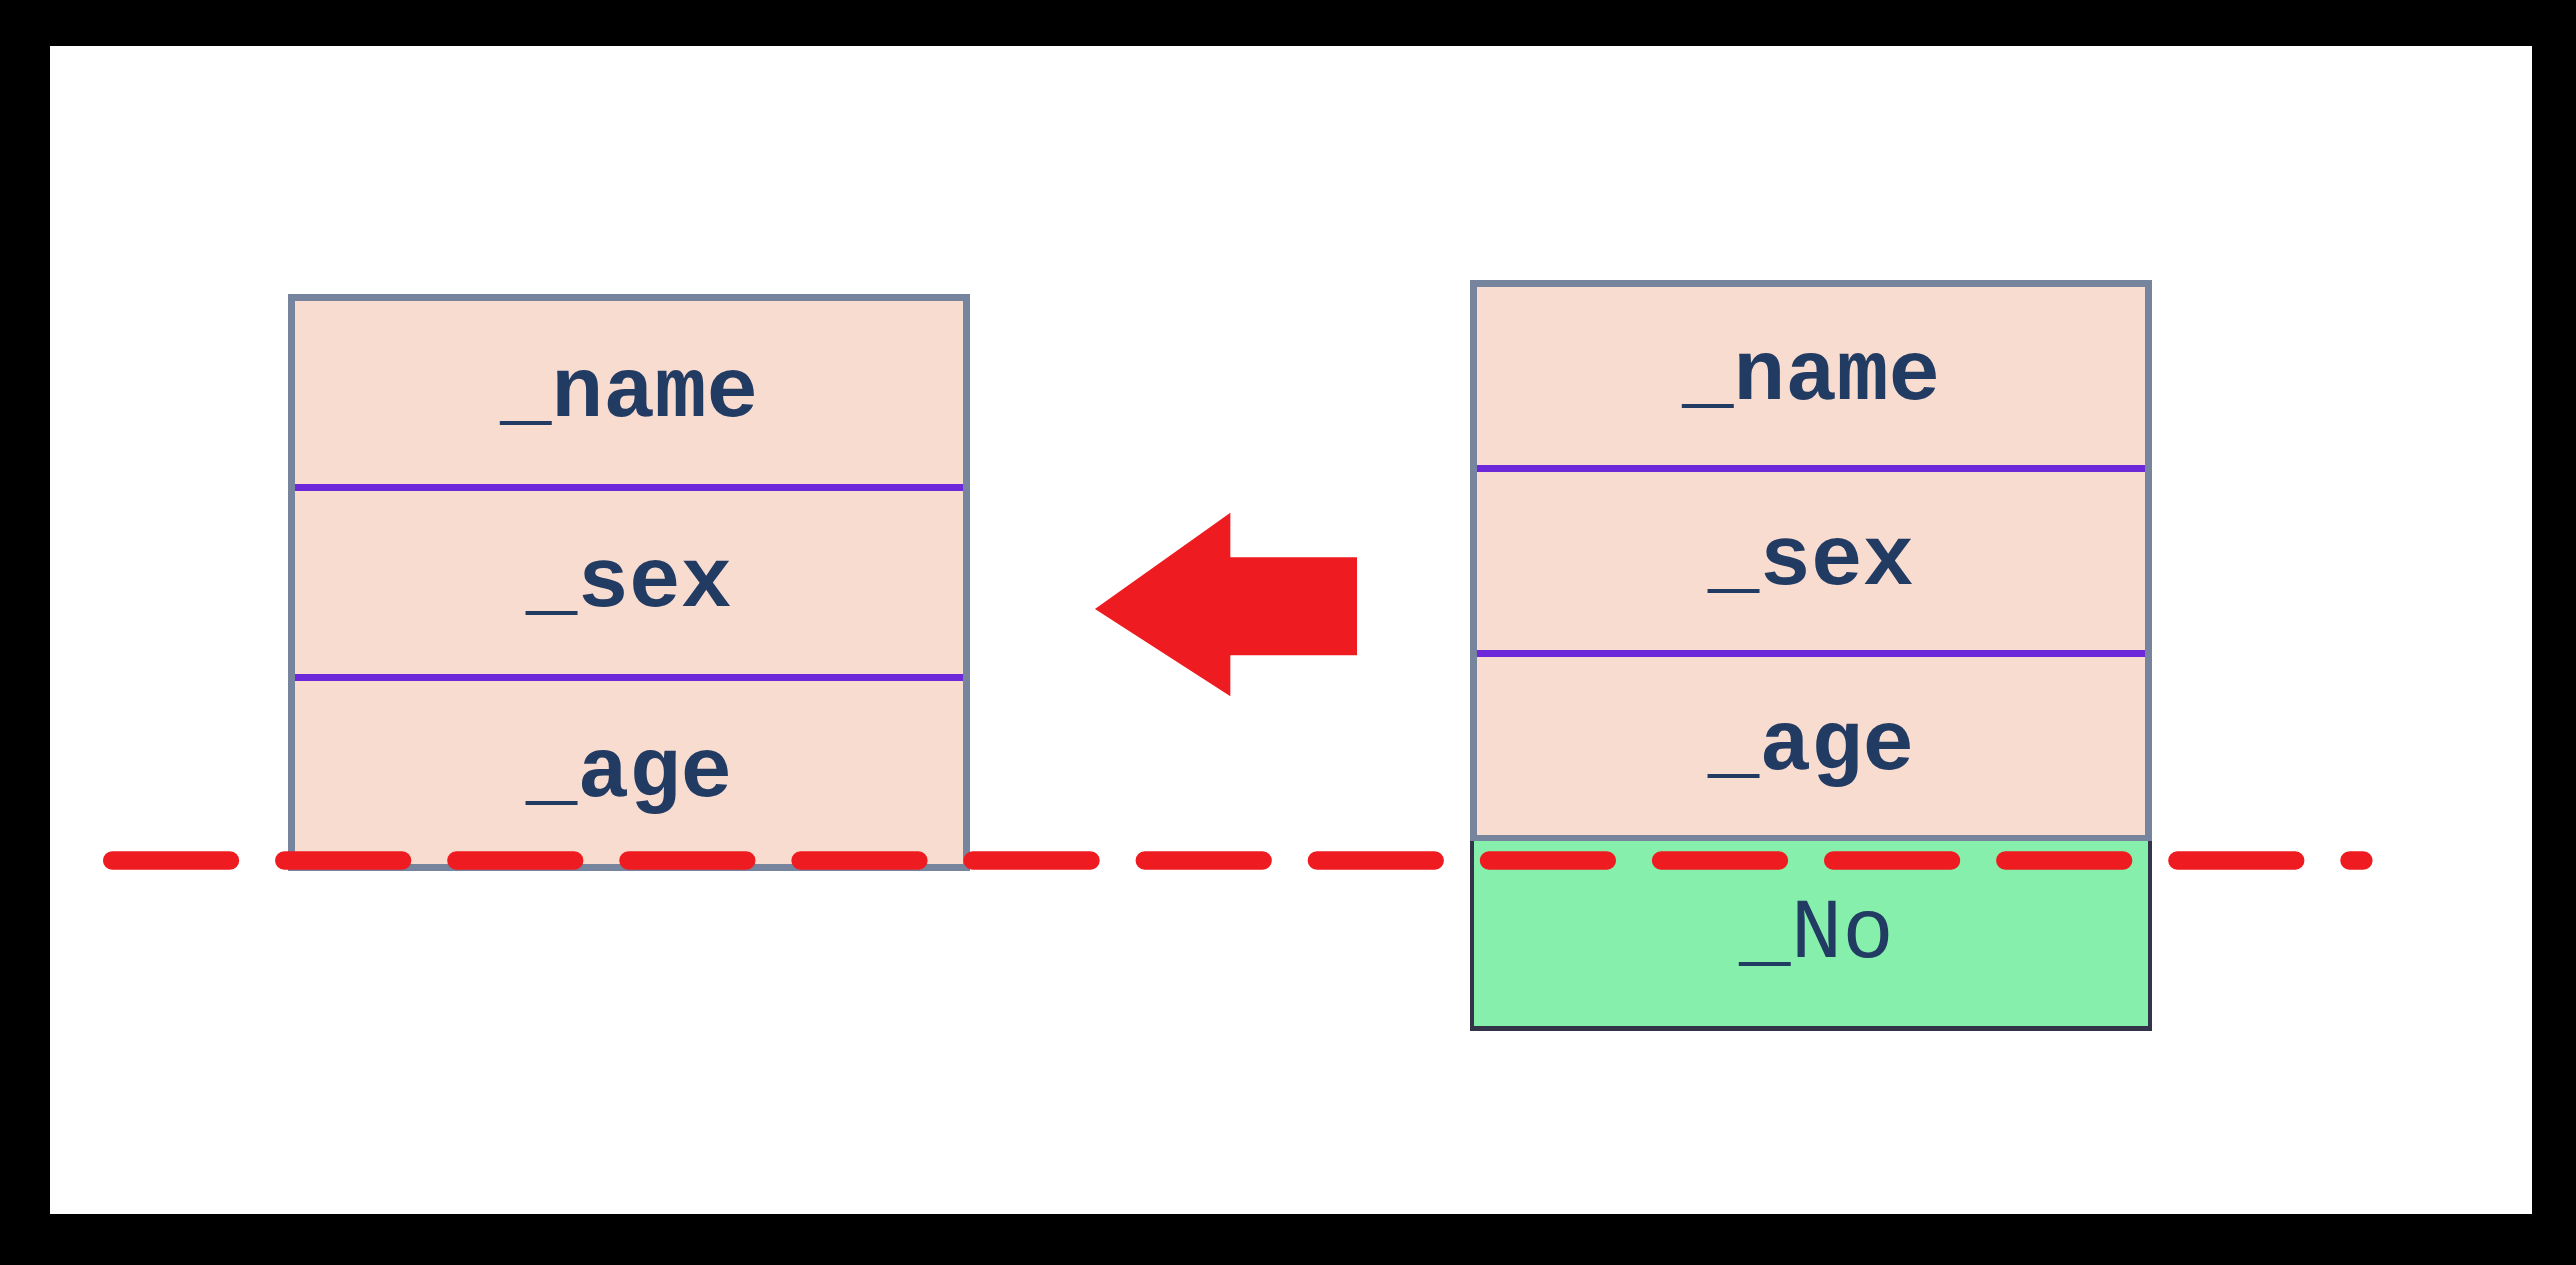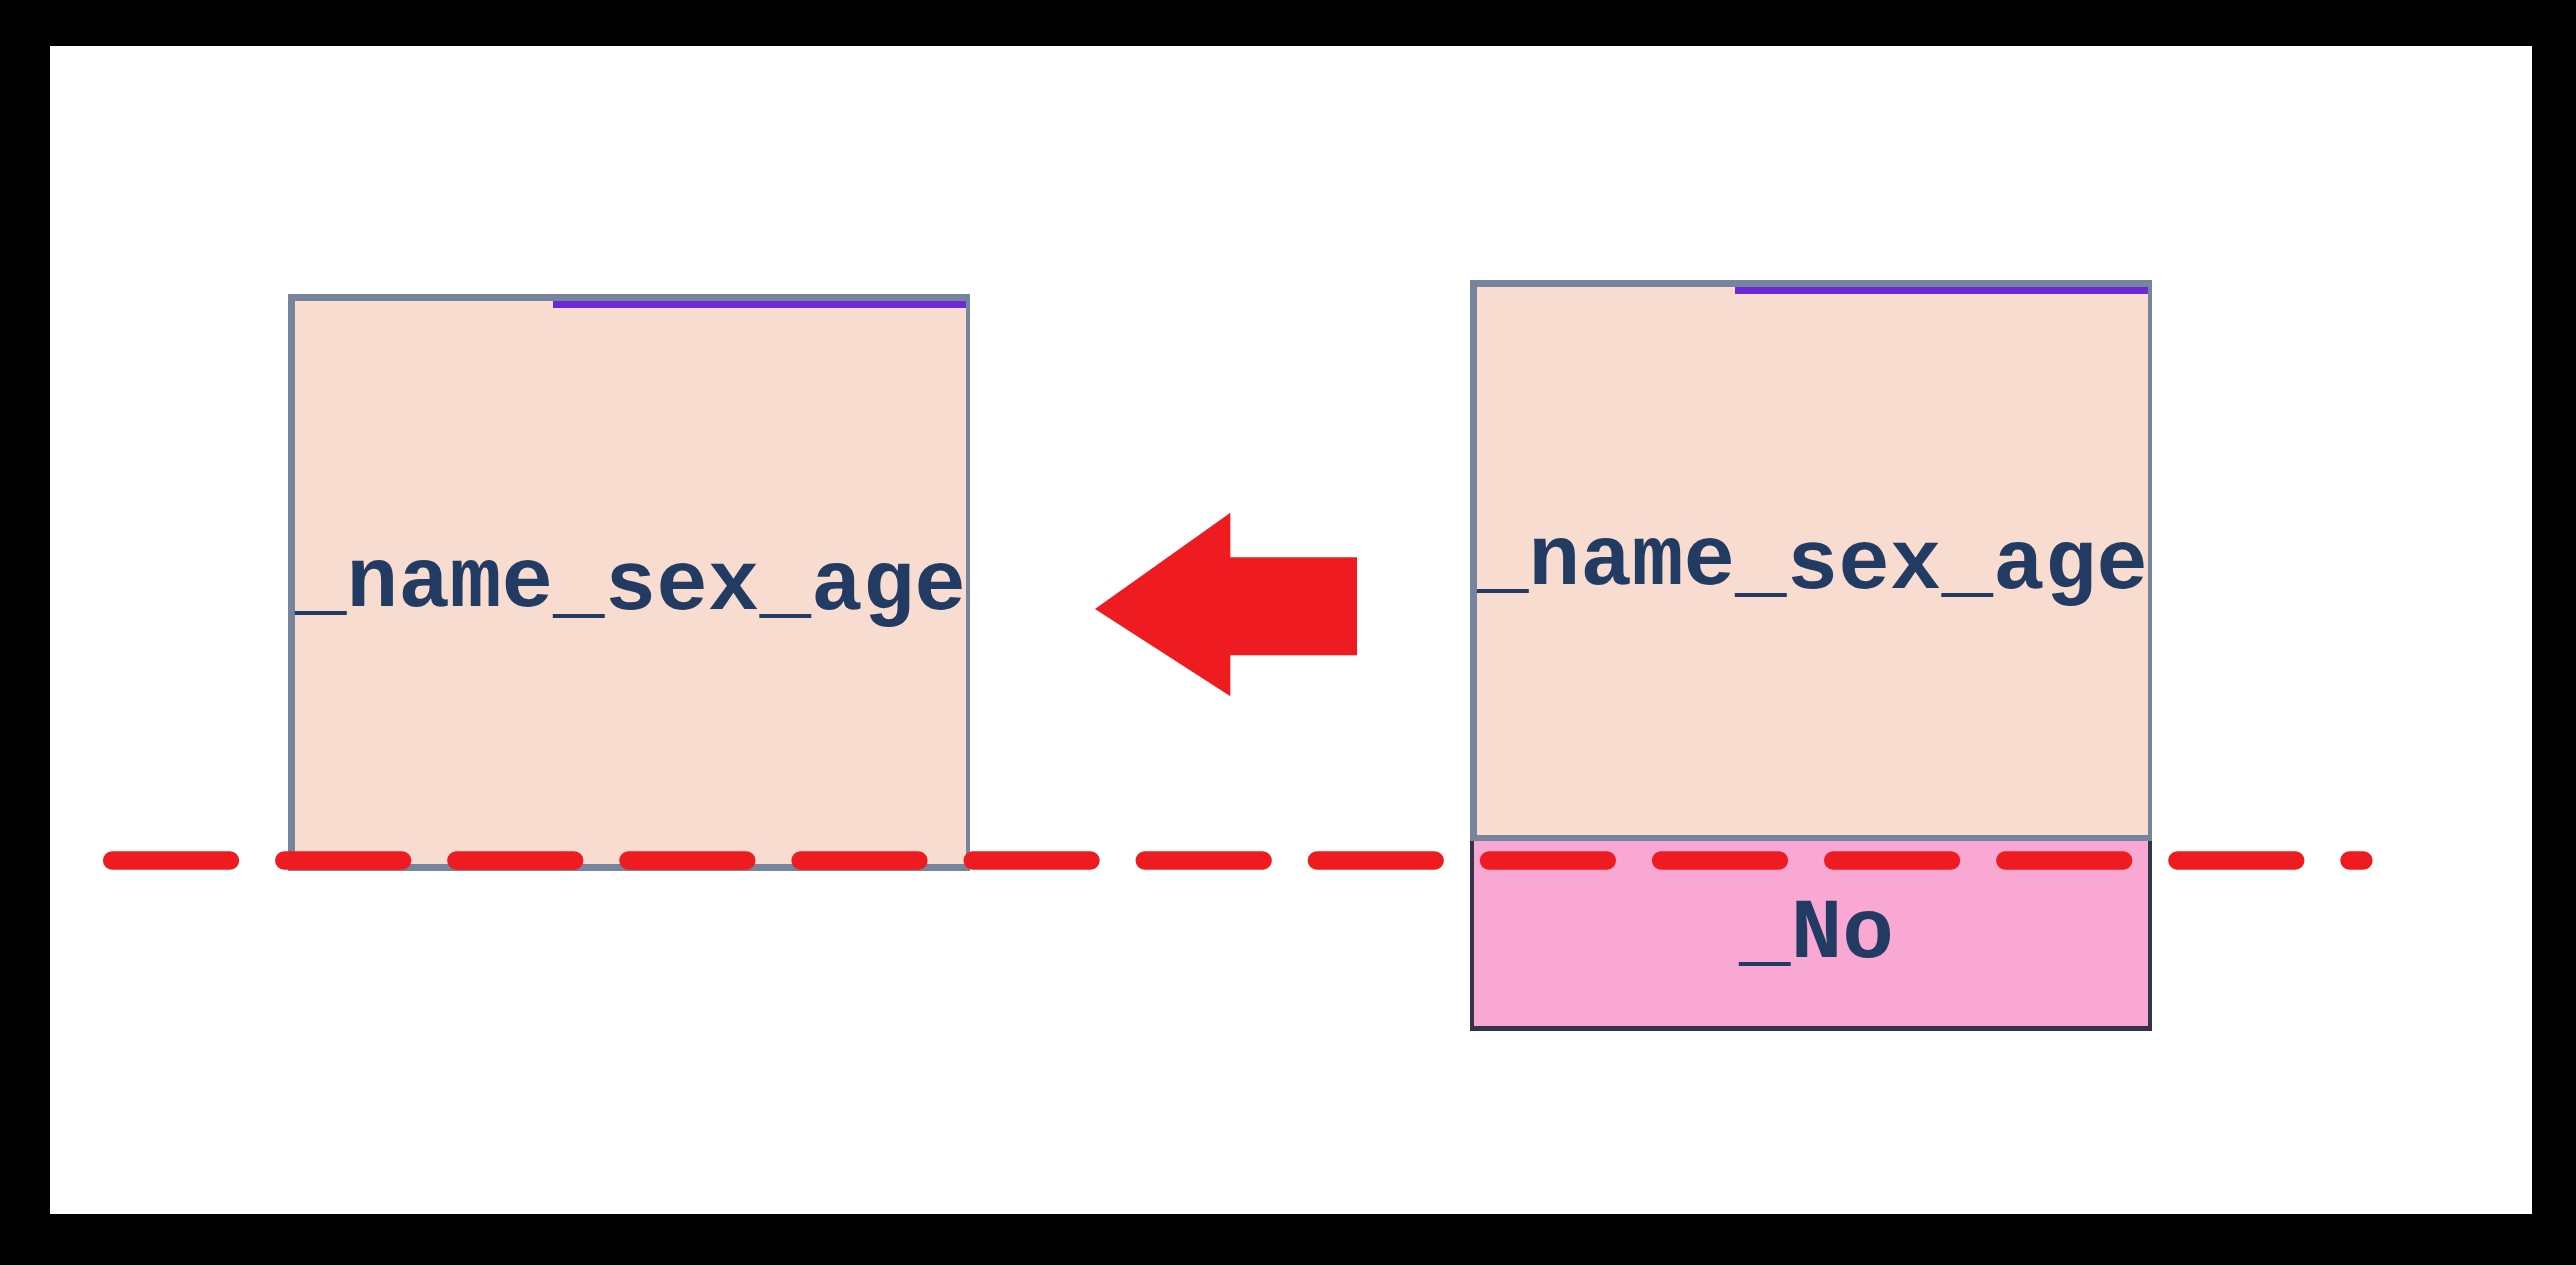--- a/index.html
+++ b/index.html
@@ -31,48 +31,48 @@
     color: #1e66ae;
     white-space: nowrap;
     line-height: 1;
     letter-spacing: 1.7px;
   }
   .class-box {
     position: absolute;
     box-sizing: border-box;
     border: 7.9px solid #76849e;
     display: flex;
-    flex-direction: row;
+    flex-direction: column;
     background: #eab308;
   }
   .class-row {
     flex: 1 1 0;
     display: flex;
     align-items: center;
     justify-content: center;
     font-size: 86px;
     font-weight: bold;
     color: #223b63;
     background: #f8dcd0;
   }
   .class-row + .class-row {
     border-top: 7px solid #6d28d9;
   }
   .extra-box {
     position: absolute;
     box-sizing: border-box;
-    background: #f9a8d4;
+    background: #86efac;
     border-left: 4.4px solid #33334a;
     border-right: 4.4px solid #33334a;
     border-bottom: 5.2px solid #33334a;
     display: flex;
     align-items: center;
     justify-content: center;
     font-size: 86px;
-    font-weight: bold;
+    font-weight: normal;
     color: #223b63;
     padding-left: 11px;
   }
   .overlay-svg {
     position: absolute;
     left: 0;
     top: 0;
     z-index: 5;
     pointer-events: none;
   }

